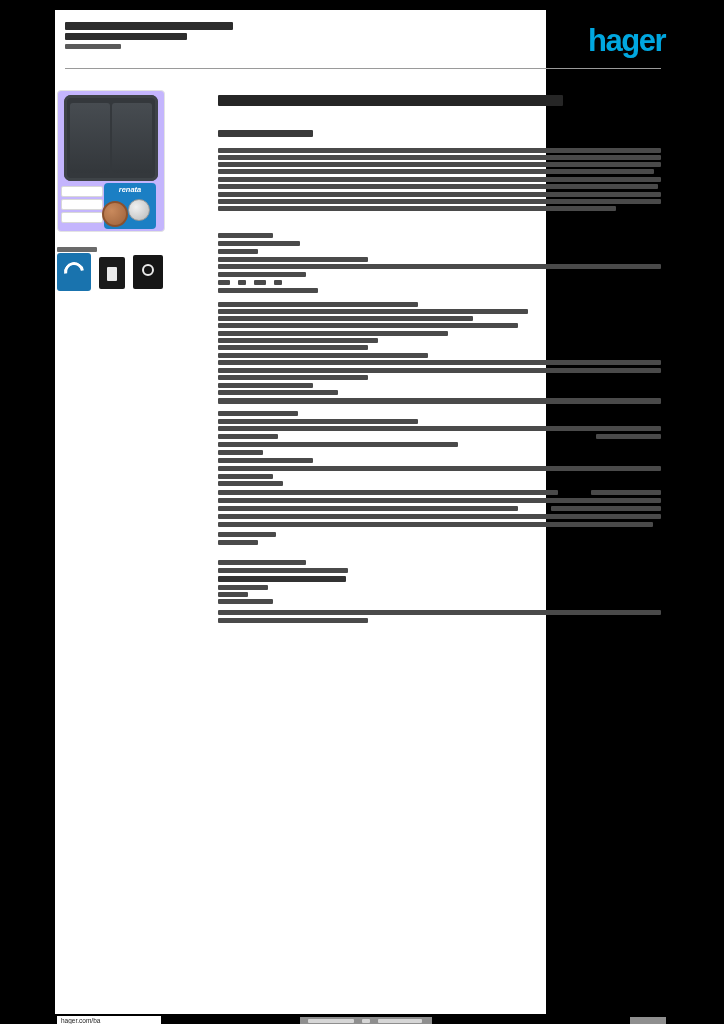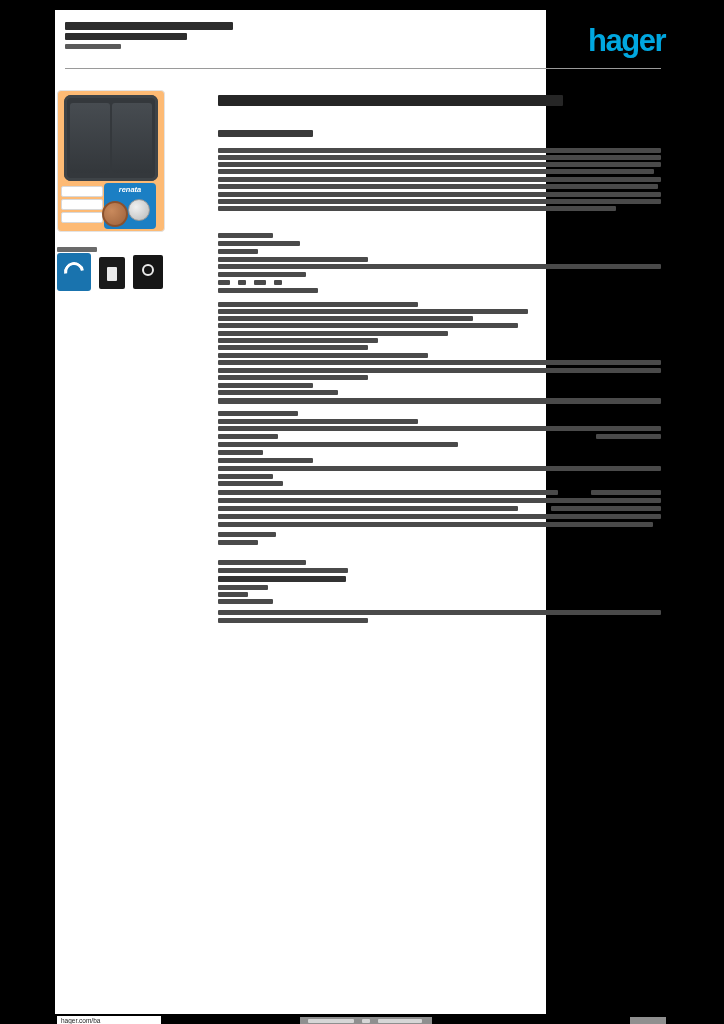--- a/index.html
+++ b/index.html
@@ -6,21 +6,21 @@
   body{font-family:"Liberation Sans", sans-serif;}
   .canvas{position:relative;width:724px;height:1024px;background:#000;overflow:hidden;}
   .page{position:absolute;left:55px;top:10px;width:491px;height:1004px;background:#ffffff;}
   .bar{position:absolute;border-radius:1px;}
   .logo{position:absolute;left:528px;top:14px;width:82px;height:34px;
         font-weight:800;font-size:31px;letter-spacing:-1.5px;color:#00A7E0;
         font-style:normal;line-height:34px;text-align:right;}
   .header-rule{position:absolute;left:10px;top:58px;width:596px;height:1px;background:#9a9a9a;}
 
   
-  .photo{position:absolute;left:2px;top:80px;width:108px;height:142px;background:#fdba74;
+  .photo{position:absolute;left:2px;top:80px;width:108px;height:142px;background:#c4b5fd;
          border:1px solid #e3e3e3;border-radius:4px;box-sizing:border-box;}
   .switch{position:absolute;left:6px;top:4px;width:94px;height:86px;background:#34383c;
           border-radius:7px;box-shadow:inset 0 0 0 3px #3e4347;}
   .rocker{position:absolute;top:8px;width:40px;height:70px;background:linear-gradient(180deg,#474c51,#33373b);
           border-radius:3px;}
   .rocker.left{left:6px;} .rocker.right{left:48px;}
   .sheet{position:absolute;left:3px;top:95px;width:42px;height:42px;}
   .sheet div{height:11px;background:#ffffff;border:1px solid #d8d8d8;border-radius:2px;margin-bottom:2px;box-sizing:border-box;}
   .renata-card{position:absolute;left:46px;top:92px;width:52px;height:46px;background:#1b7fc4;
                border-radius:4px;color:#ffffff;font-size:7.5px;font-weight:bold;font-style:italic;

